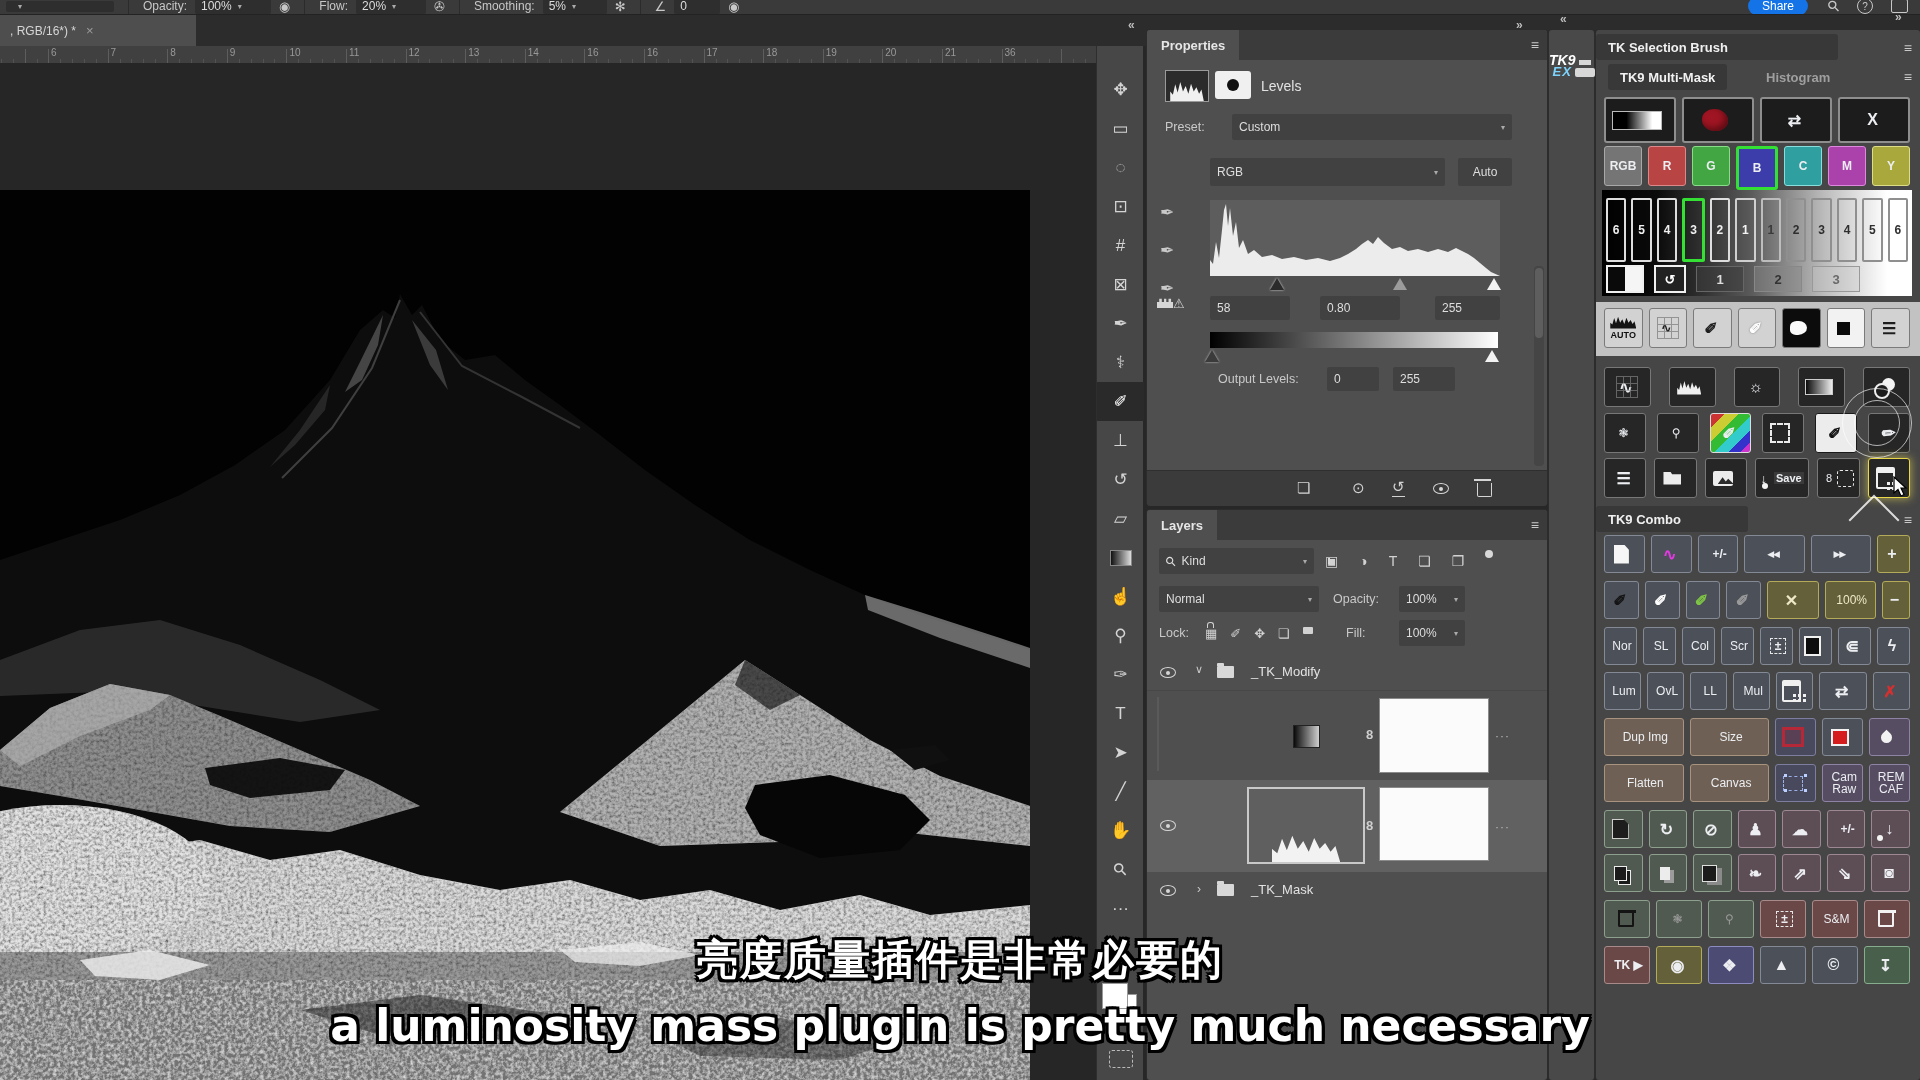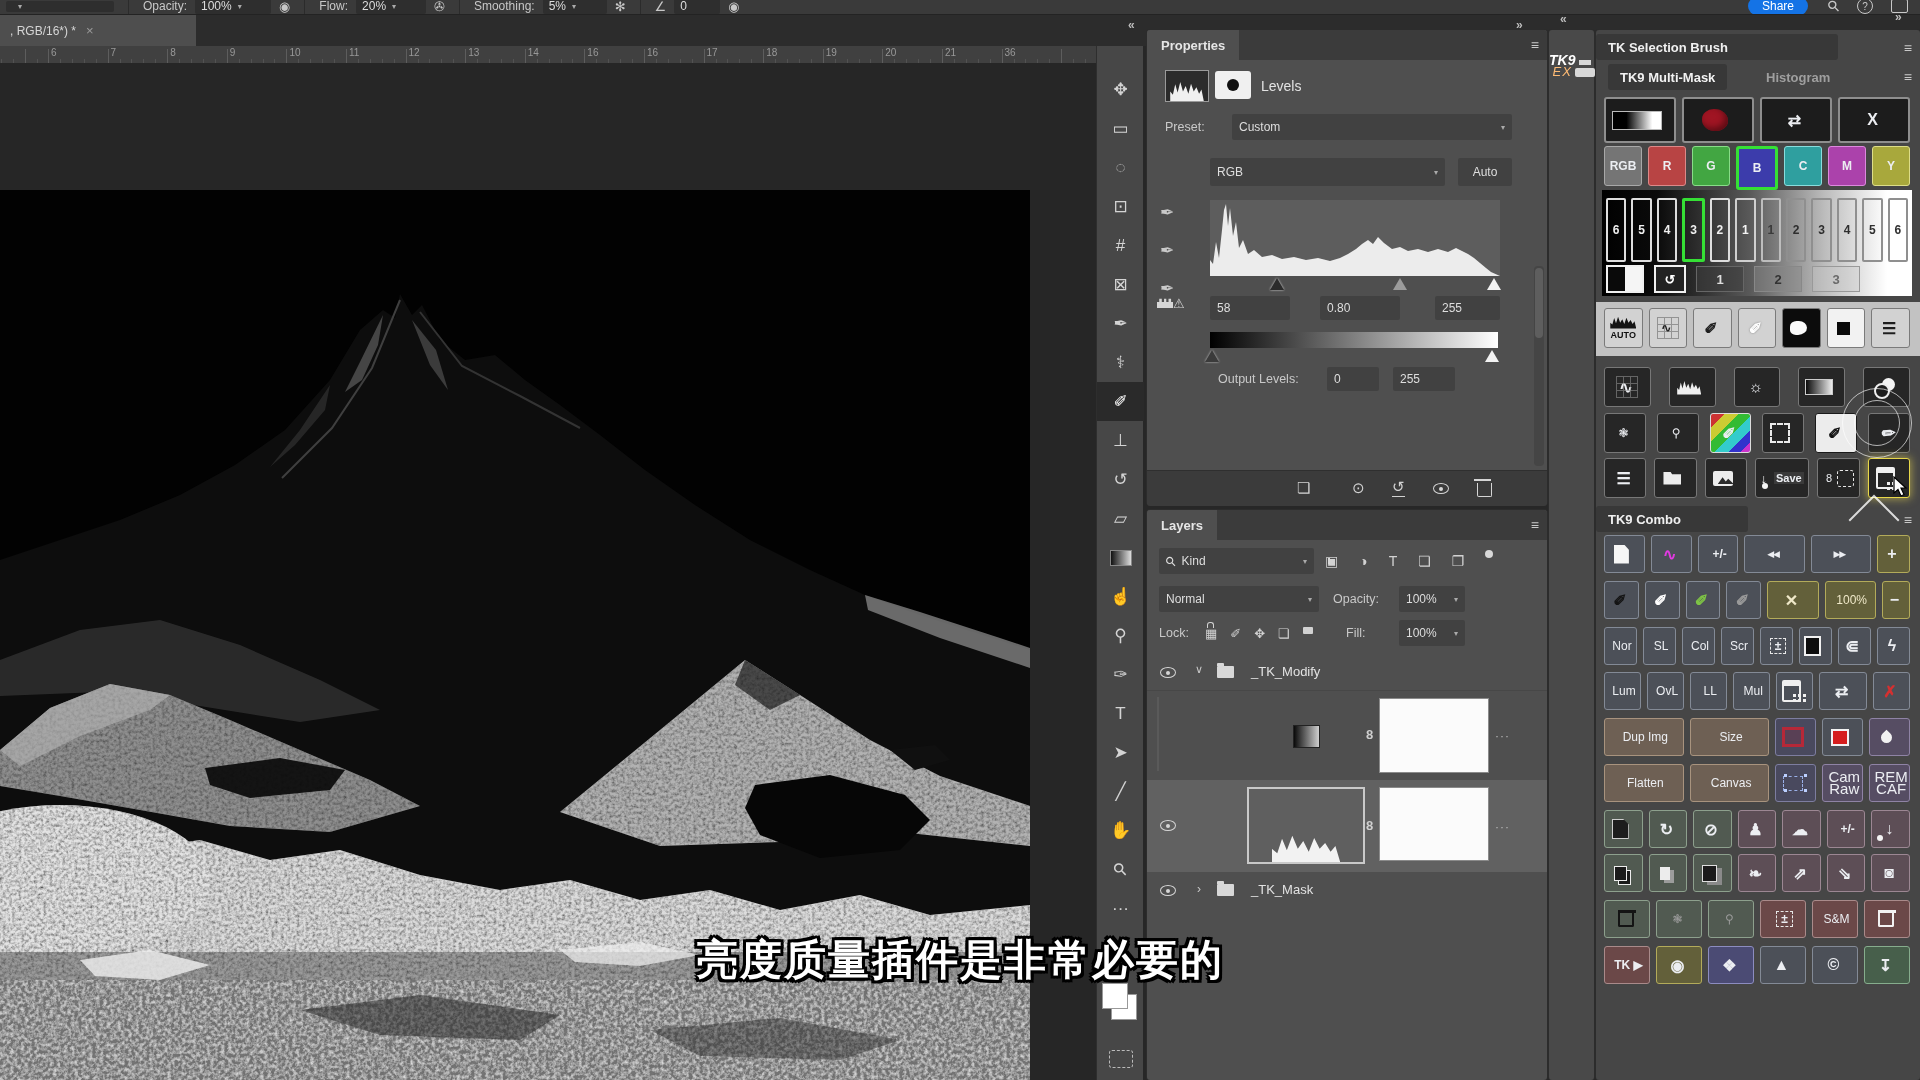--- a/index.html
+++ b/index.html
@@ -93,21 +93,21 @@
   .chip-pin::after{content:"";position:absolute;top:10px;left:3px;width:2px;height:6px;background:#d8d8d8}
   .chip-lock{width:12px}
   .chip-lock::before{content:"";position:absolute;top:7px;width:10px;height:7px;background:#d2d2d2;border-radius:1px}
   .chip-lock::after{content:"";position:absolute;top:2px;left:1.5px;width:5px;height:5px;border:1.5px solid #d2d2d2;border-bottom:none;border-radius:3px 3px 0 0}
 
   
   .tkstrip{position:absolute;left:1549px;top:30px;width:45px;height:1050px;background:#494949;border-radius:3px;box-shadow:0 0 0 1px #2c2c2c;display:flex;flex-direction:column;align-items:center}
   .sbtn{width:45px;display:flex;flex-direction:column;align-items:center;justify-content:center;color:#d8d8d8;position:relative}
   .sbtn .sg{font-size:16px}
   .sbtn .l1{font-weight:bold;font-style:italic;font-size:14px;line-height:12px;color:#fff}
-  .sbtn .l2{font-weight:normal;font-style:italic;font-size:13px;line-height:12px;color:#fdba74;letter-spacing:1px}
+  .sbtn .l2{font-weight:bold;font-style:italic;font-size:13px;line-height:12px;color:#7dd3fc;letter-spacing:1px}
   .st-logo{margin-top:20px}.st-print{margin-top:26px}.st-a{margin-top:34px}.st-p{margin-top:10px}
   .st-h{margin-top:30px}.st-b{margin-top:26px}.st-fx{margin-top:32px}.st-lut{margin-top:10px}
   .chip-printer{height:22px}
   .chip-printer::before{content:"";width:20px;height:9px;background:#d8d8d8;border-radius:2px;margin-top:6px}
   .chip-printer::after{content:"";position:absolute;top:2px;width:12px;height:5px;background:#d8d8d8}
   .chip-castle{height:16px}
   .chip-castle::before{content:"";width:22px;height:13px;background:#d8d8d8;
      clip-path:polygon(0 100%,0 35%,14% 35%,14% 8%,30% 8%,30% 35%,44% 35%,44% 8%,58% 8%,58% 35%,72% 35%,72% 8%,88% 8%,88% 35%,100% 35%,100% 100%)}
   .chip-book{height:20px}
   .chip-book::before{content:"";width:16px;height:17px;border:2px solid #d8d8d8;border-radius:2px}
@@ -134,21 +134,21 @@
   .tone-sage{background:#515a51;border-color:#8da08d}
   .tone-mauve{background:#5d4e56;border-color:#9c8793}
   .tone-olive{background:#63603a;border-color:#b3ab5a}
   .tone-indigo{background:#4b4b74;border-color:#8c8cc0}
   .tone-navy{background:#49495e;border-color:#7d7da0}
   .g-magenta{color:#e23ae2;font-weight:bold}.g-black .g{color:#141414}.g-white .g{color:#fff}
   .g-green .g{color:#7ec445}.g-dim .g{color:#9a9a9a}.g-red .g{color:#d43030;font-weight:bold}
   .g-cream .g{color:#efe8c8;font-weight:bold}.t-cream{color:#efe8c8}
   .gbig .g,.gbig{font-size:16px;font-weight:bold}
   .gsm .g{font-size:9px;letter-spacing:-1px}
-  .t2 .t{font-size:15px}
+  .t2 .t{font-size:12px}
   .tb{font-weight:bold}
   
   .chip-page::before{content:"";width:15px;height:19px;background:#f6f6f6;clip-path:polygon(0 0,68% 0,100% 28%,100% 100%,0 100%)}
   .chip-fold::before{content:"";width:15px;height:18px;background:#1d1d1d;border:1px solid #cfcfcf;clip-path:polygon(0 0,68% 0,100% 28%,100% 100%,0 100%)}
   .chip-adj .t,.chip-dashed .t{border:1.5px dashed #e8e8e8;padding:1px 4px;font-weight:bold}
   .chip-blackframe::before{content:"";width:13px;height:16px;background:#0d0d0d;border:2px solid #f0f0f0}
   .chip-calc::before{content:"";width:15px;height:18px;border:2px solid #f0f0f0;border-radius:2px;background:linear-gradient(#f0f0f0 0 4px,transparent 4px)}
   .chip-calc::after{content:"";position:absolute;width:3px;height:3px;background:#f0f0f0;bottom:12px;
      box-shadow:5px 0 #f0f0f0,10px 0 #f0f0f0,0 5px #f0f0f0,5px 5px #f0f0f0,10px 5px #f0f0f0}
   .hl-yellow{border-color:#e8d84a !important;box-shadow:0 0 8px 1px rgba(240,220,80,.55)}
@@ -1158,14 +1158,15 @@
   <div class="ring" style="left:1842px;top:388px;width:68px;height:68px"></div>
   <div class="ring" style="left:1854px;top:400px;width:44px;height:44px"></div>
   <div class="chevmark" style="left:1856px;top:502px"></div>
   <div class="cursor" style="left:1893px;top:476px">
     <svg width="16" height="22" viewBox="0 0 16 22">
         <path d="M1 1 L1 17 L5 13.5 L8 20 L11 18.5 L8 12 L13 12 Z" fill="#fff" stroke="#000" stroke-width="1.2"></path>
       </svg>
   </div>
 
   <div class="sub sub-cn">亮度质量插件是非常必要的</div>
+  <div class="sub sub-en">a luminosity mass plugin is pretty much necessary</div>
 
 </div>
 
 </body></html>

